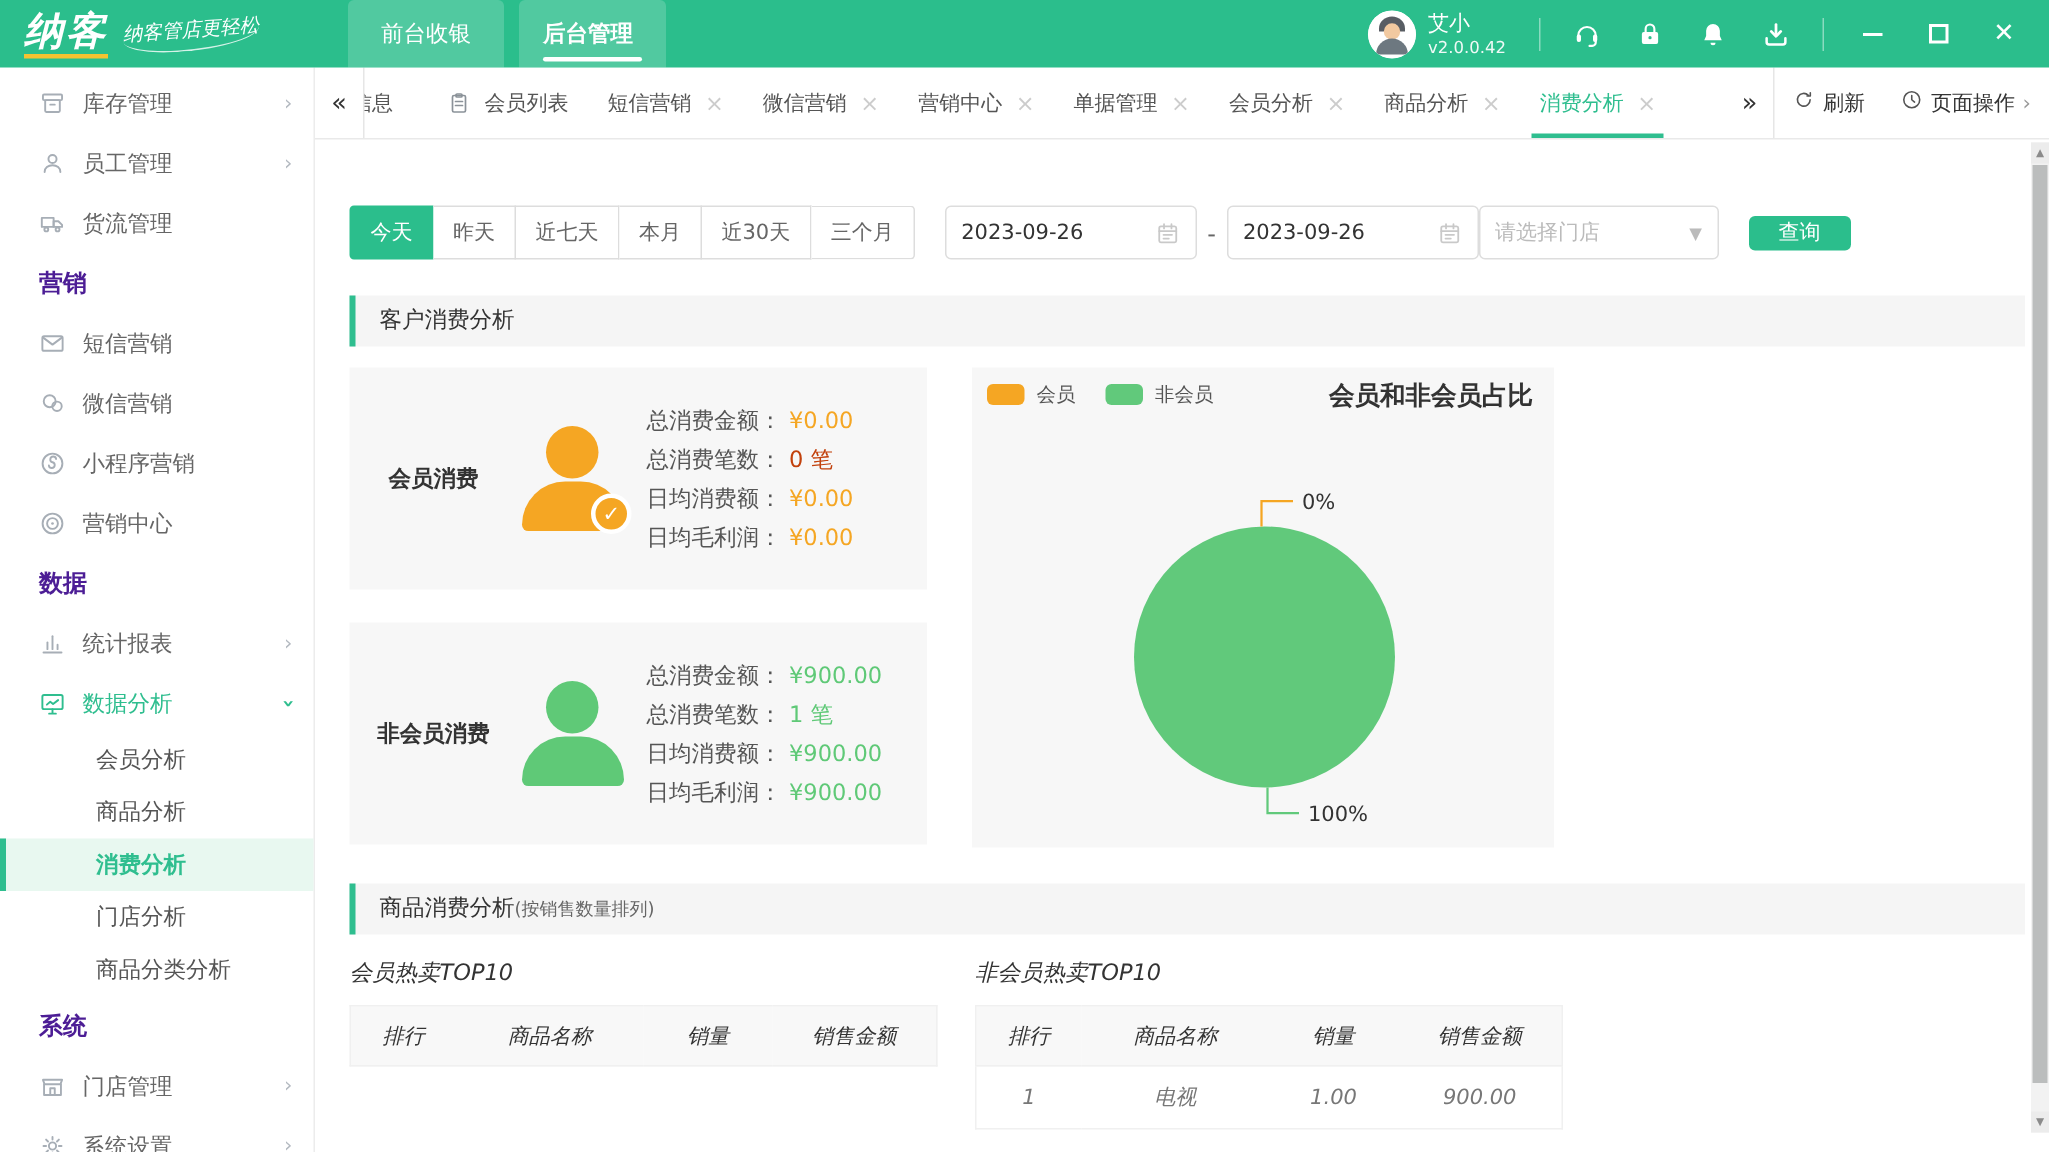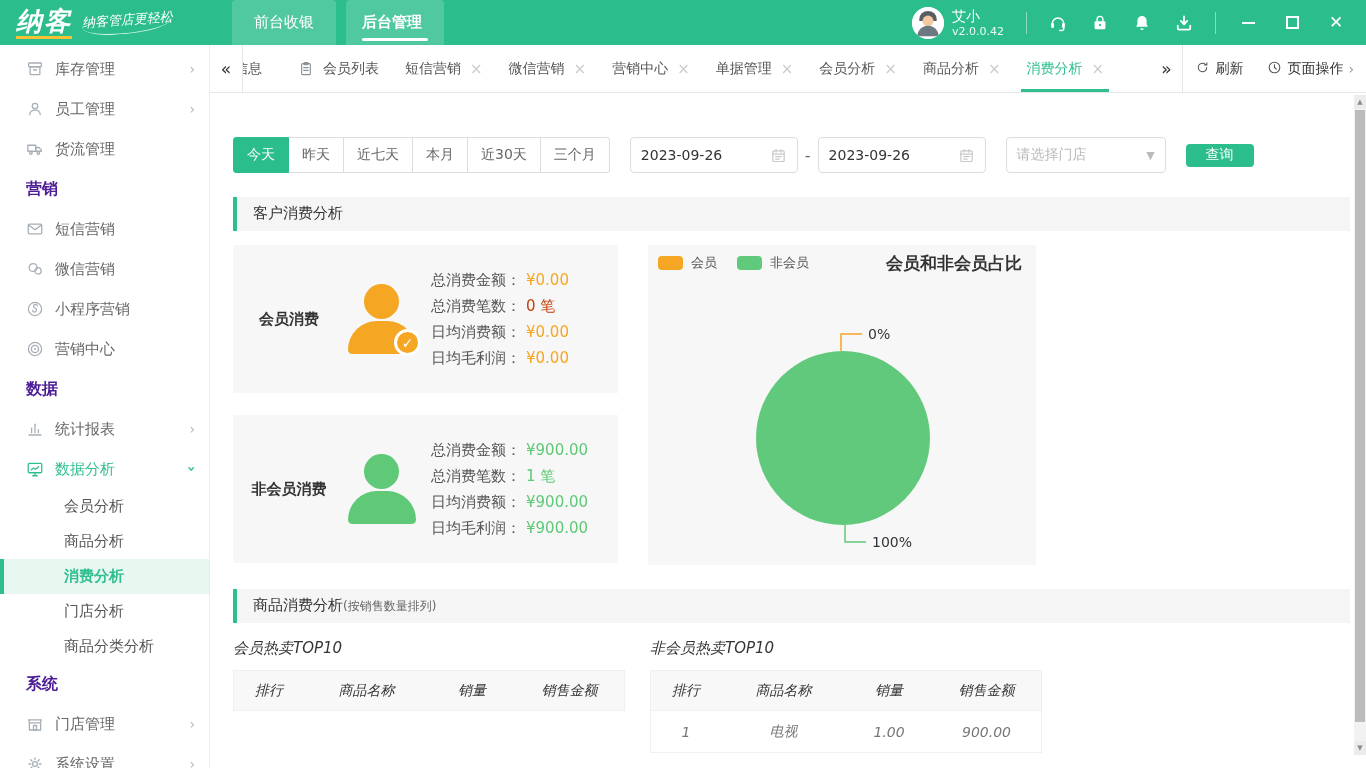--- a/index.html
+++ b/index.html
@@ -75,21 +75,21 @@
   .range-btn{height:36px;padding:0 13px;border:1px solid #ddd;border-left:none;background:#fff;
     color:#666;font-size:14px;display:flex;align-items:center;cursor:pointer;}
   .range-btn:first-child{border-left:1px solid #ddd;border-radius:3px 0 0 3px;}
   .range-btn:last-child{border-radius:0 3px 3px 0;}
   .range-btn.active{background:#2BBE8C;border-color:#2BBE8C;color:#fff;}
   .date-input{width:168px;height:36px;border:1px solid #ddd;border-radius:4px;display:flex;
     align-items:center;padding:0 10px;font-size:14px;color:#333;cursor:pointer;}
   .date-input .cal{margin-left:auto;color:#c9c9c9;display:flex;}
   .d1{margin-left:20px;} .dash{margin:0 7px;color:#666;}
   .store-select{width:160px;height:36px;border:1px solid #ddd;border-radius:4px;display:flex;
-    align-items:center;padding:0 10px;font-size:14px;color:#bbb;margin-left:20px;cursor:pointer;}
+    align-items:center;padding:0 10px;font-size:14px;color:#bbb;cursor:pointer;}
   .store-select .caret{margin-left:auto;color:#bbb;font-size:11px;}
   .query-btn{width:68px;height:23px;background:#2BBE8C;color:#fff;border:none;border-radius:4px;
     font-size:14px;margin-left:20px;cursor:pointer;font-family:inherit;}
   .section-bar{margin-top:24px;width:1117px;height:34px;background:#F5F5F5;
     border-left:4px solid #2FBE8F;display:flex;align-items:baseline;padding:7px 0 0 16px;
     font-size:15px;color:#333;}
   .section-bar .sub{font-size:12px;color:#666;}
   .analysis-row{display:flex;margin-top:14px;align-items:flex-start;}
   .cards{width:385px;display:flex;flex-direction:column;gap:22px;flex:none;}
   .card{height:148px;background:#F7F7F7;display:flex;align-items:center;padding:0 6px 0 12px;gap:12px;}

